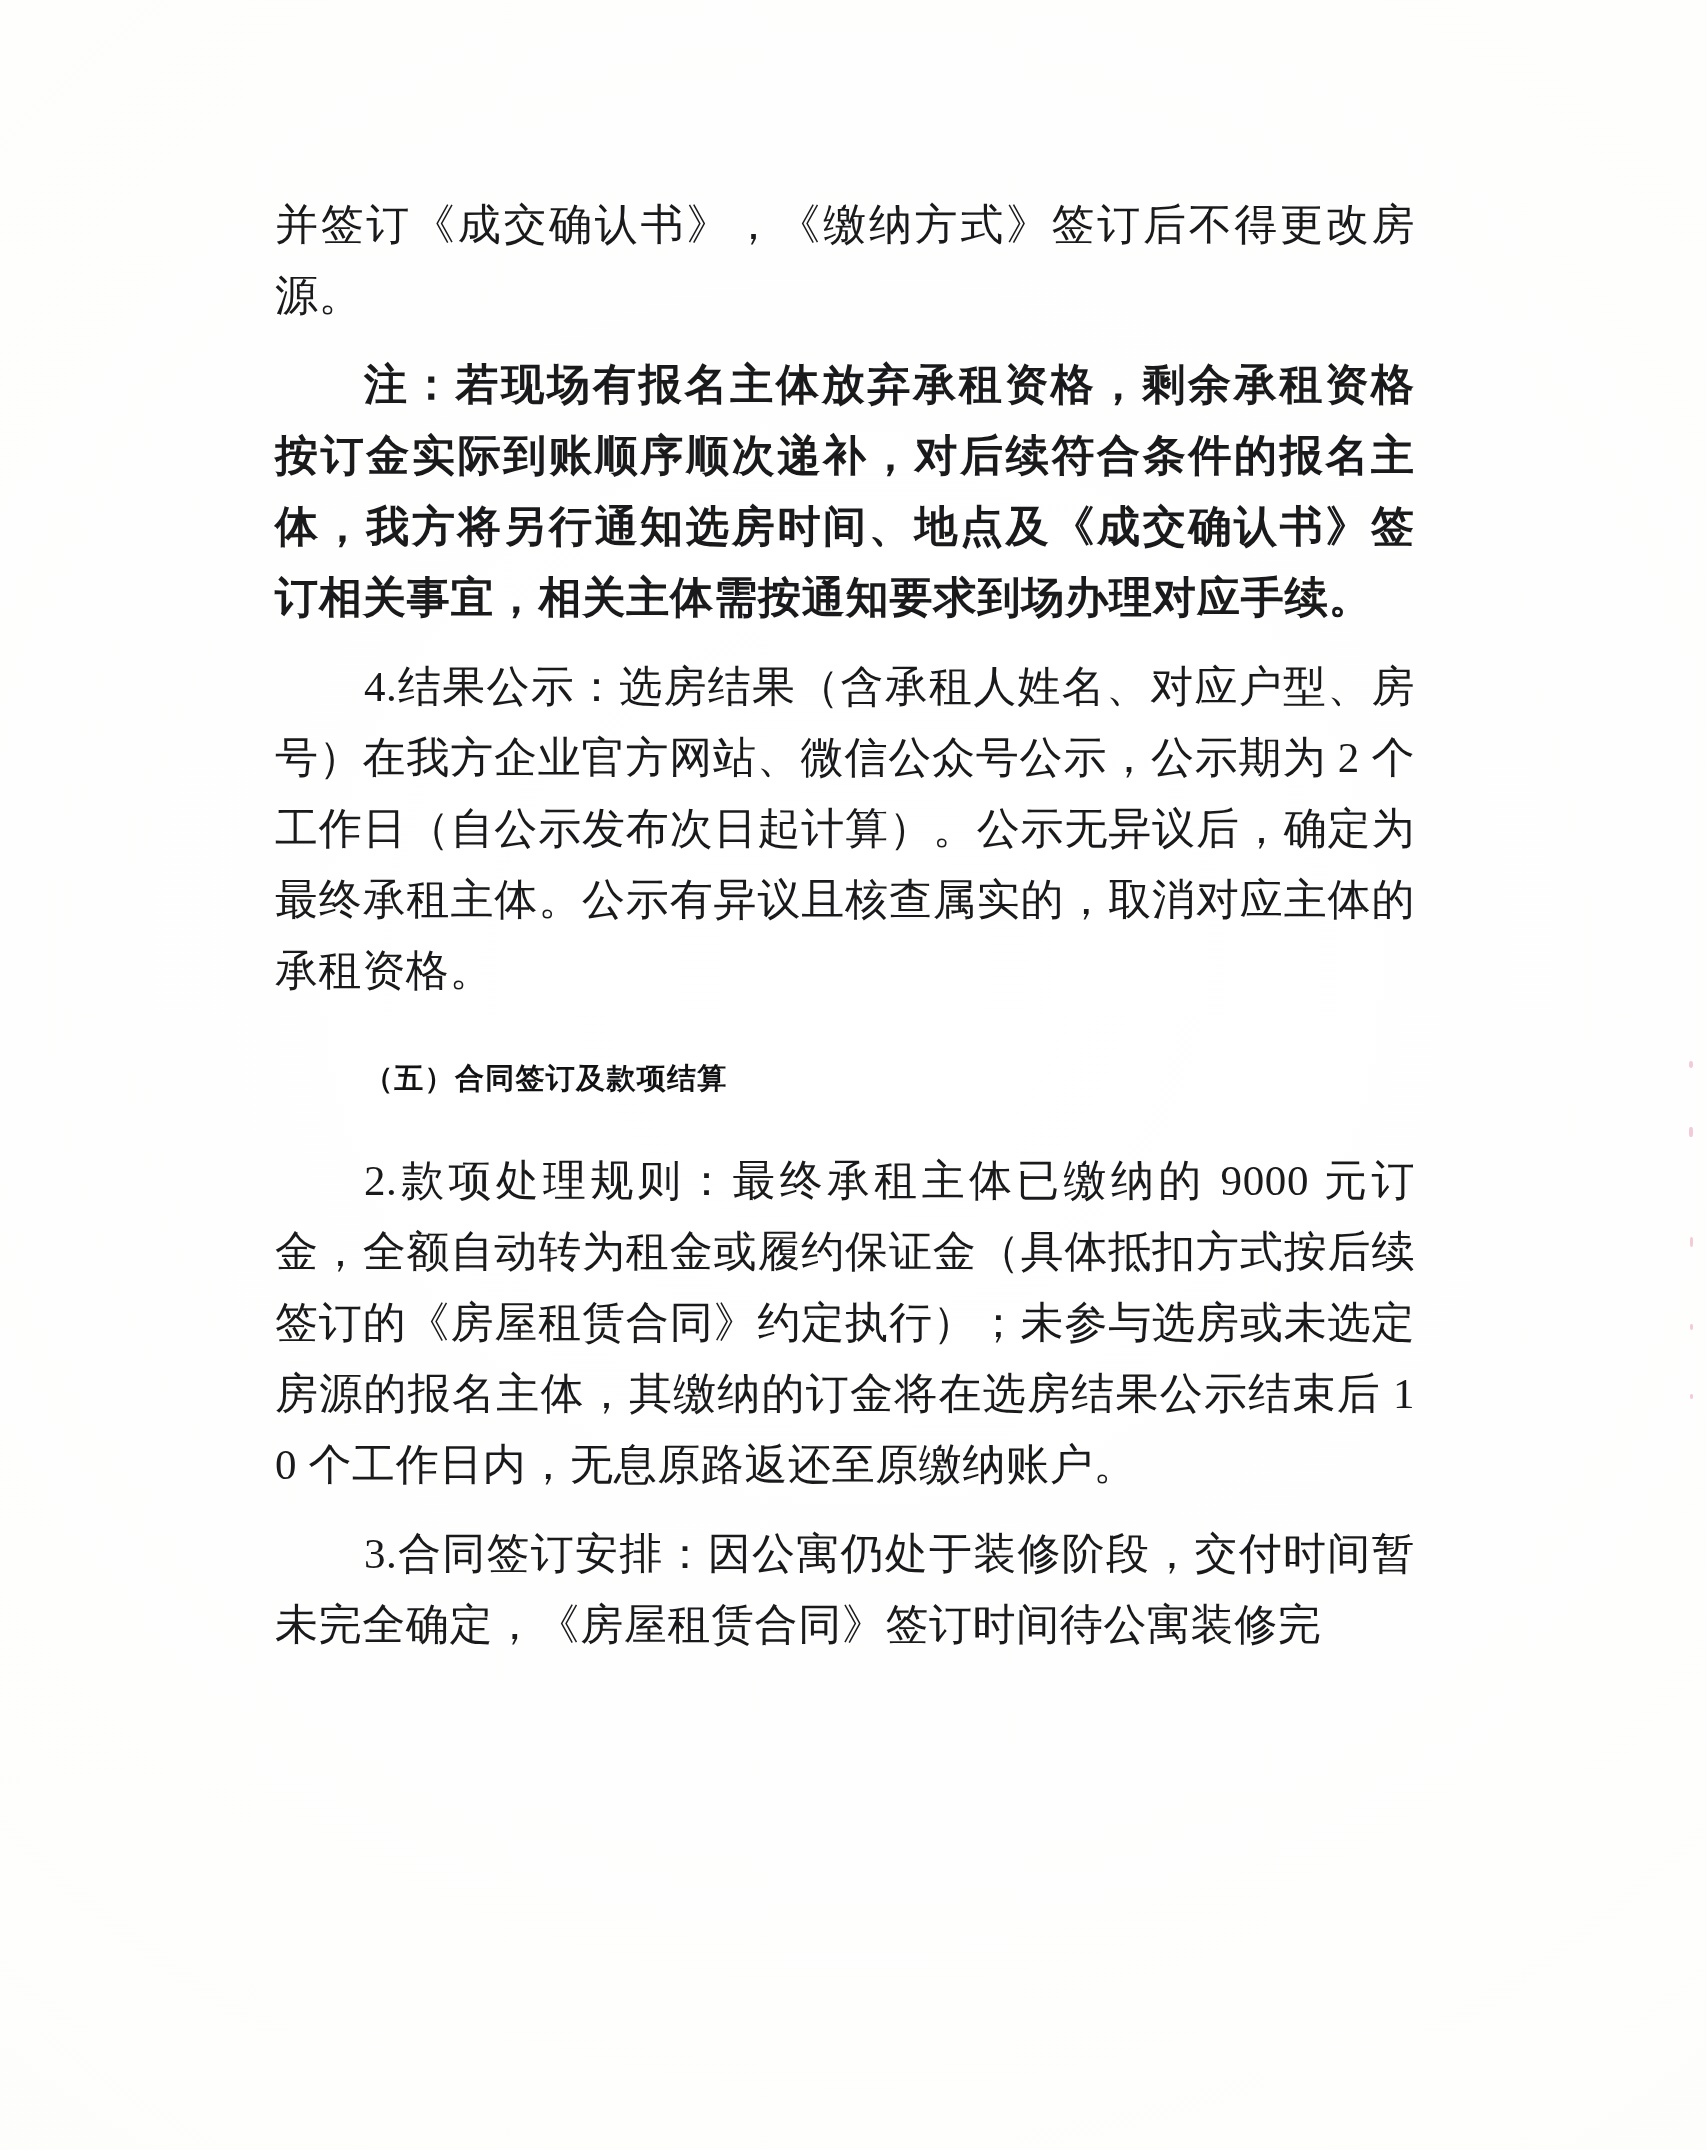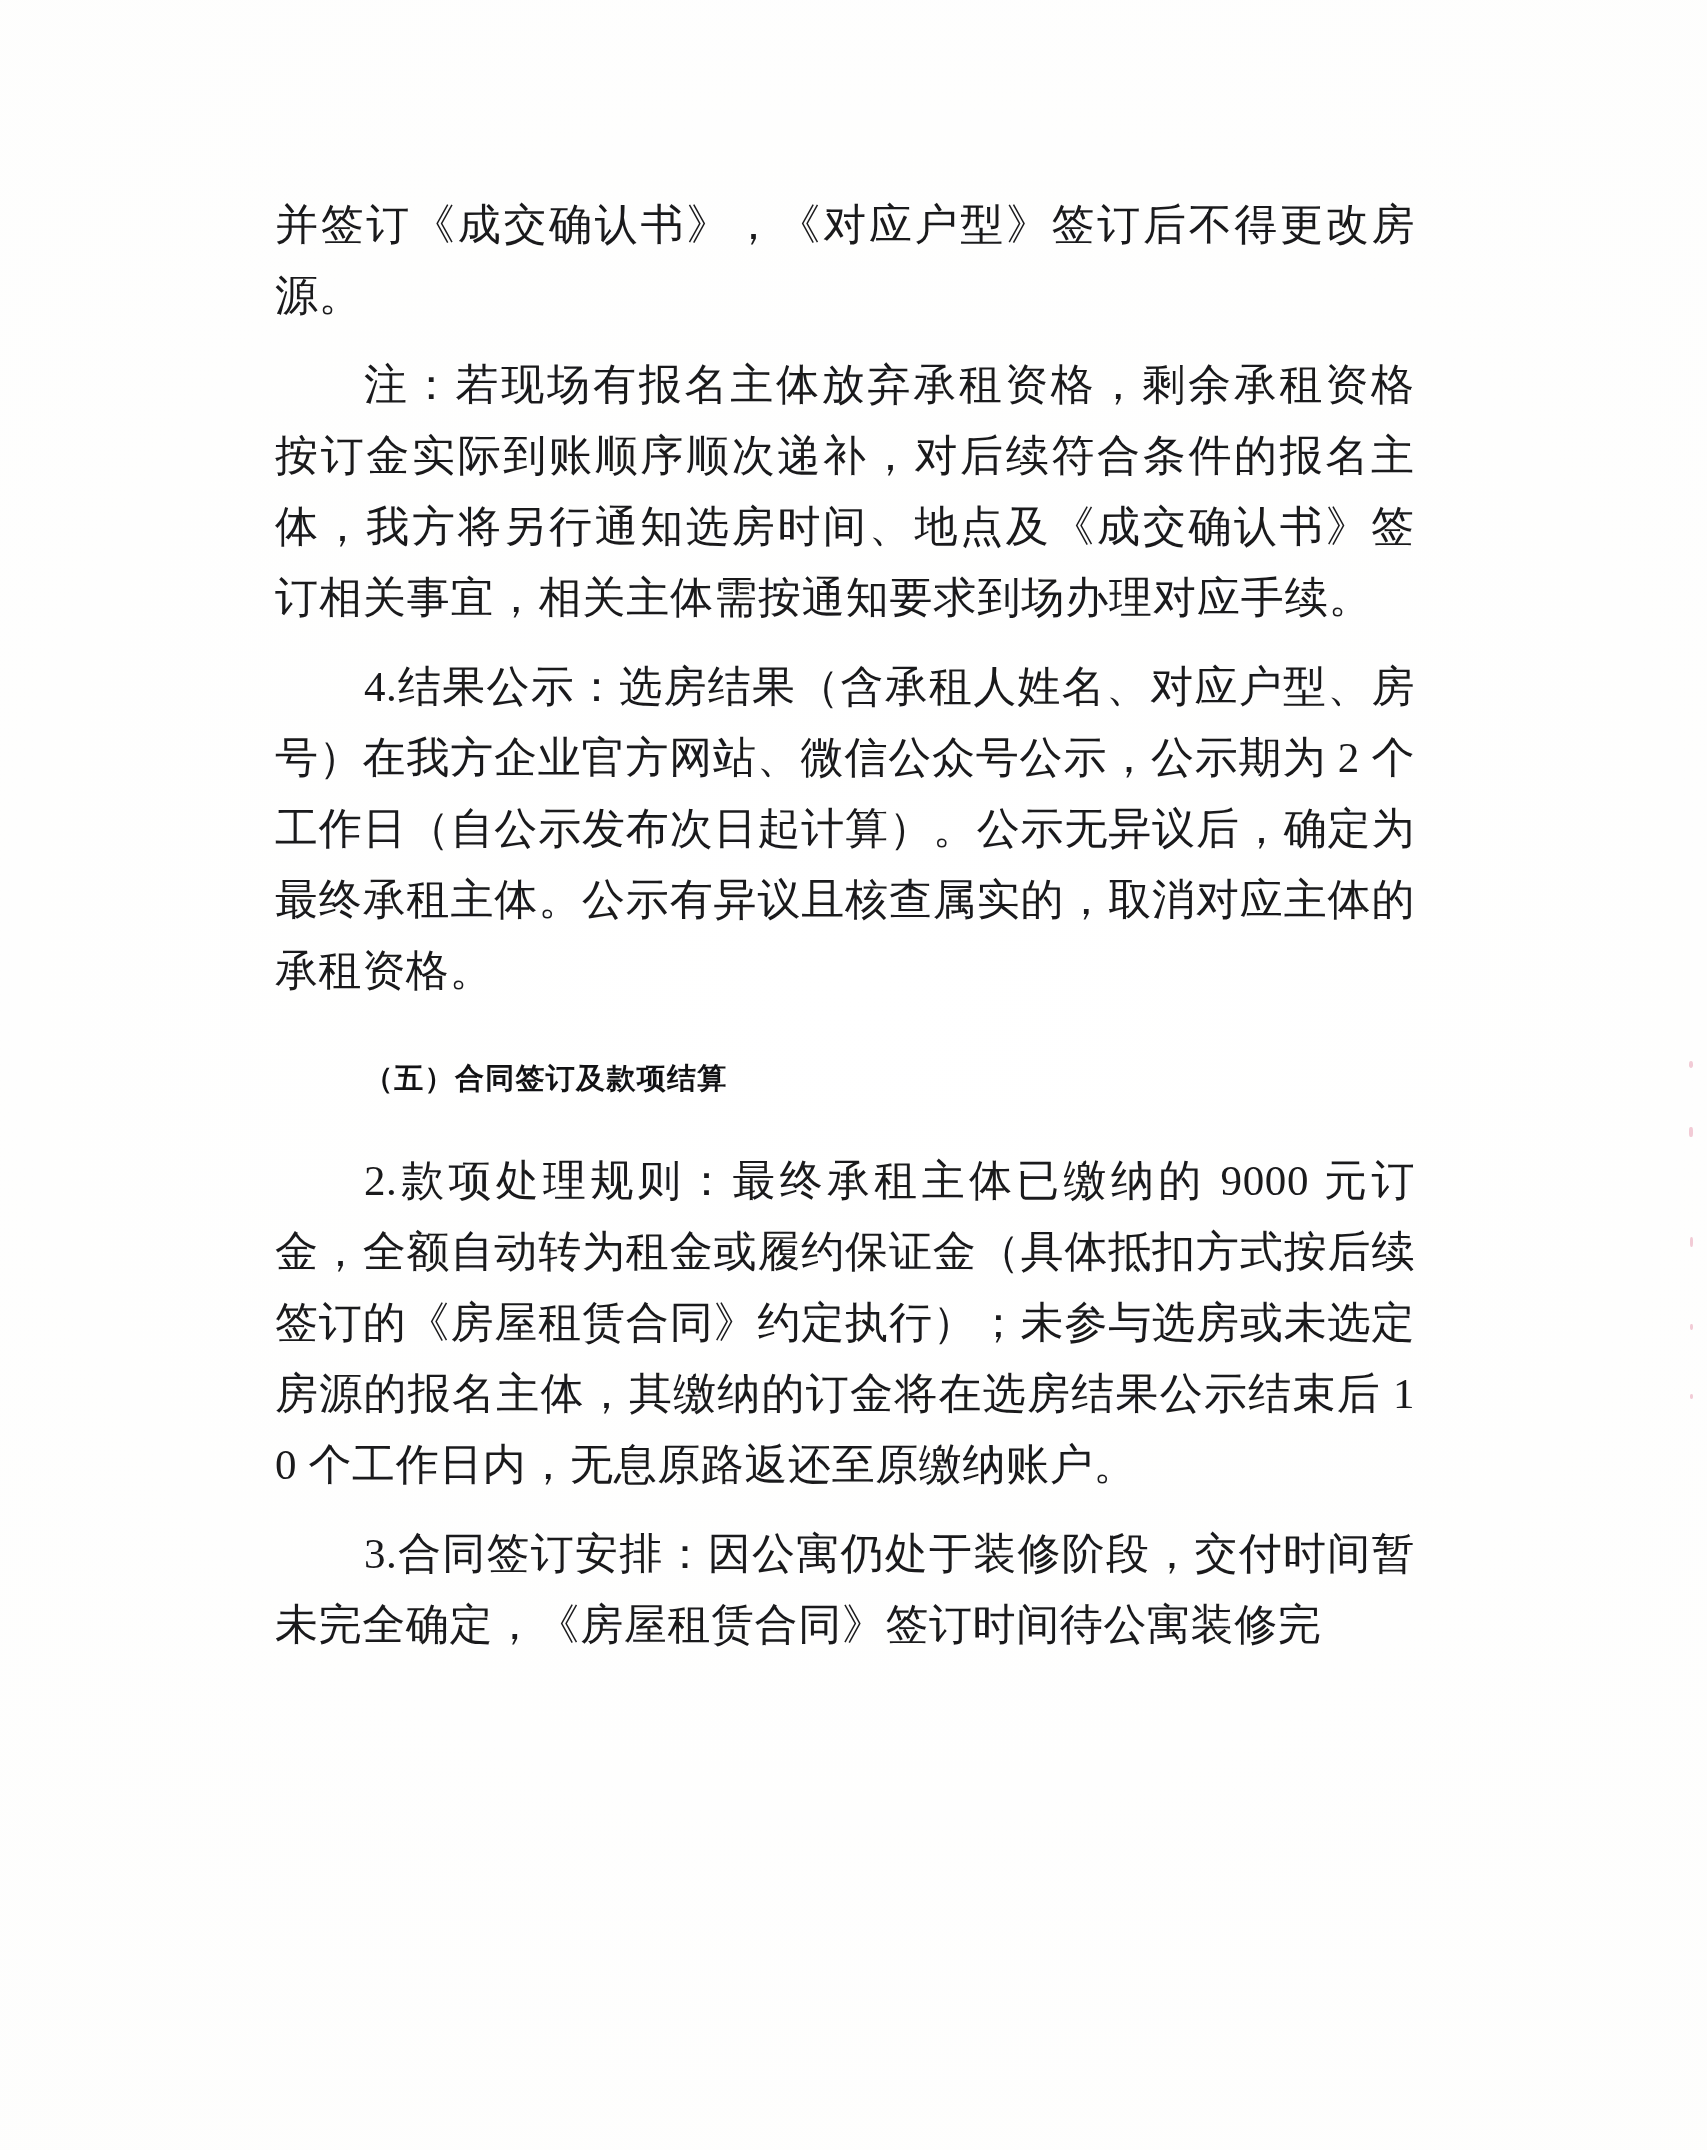--- a/index.html
+++ b/index.html
@@ -44,21 +44,21 @@
     margin: 0 0 2.6px 0;
     word-break: break-all;
     -webkit-font-smoothing: antialiased;
   }
 
   .para.indent {
     text-indent: 89px;
   }
 
   .para.bold {
-    font-weight: normal;
+    font-weight: bold;
     letter-spacing: 0.9px;
   }
 
   .heading {
     font-family: "Liberation Serif", "DejaVu Serif", serif;
     font-size: 29px;
     line-height: 71px;
     font-weight: bold;
     color: #121214;
     text-indent: 89px;
@@ -80,21 +80,21 @@
 </style>
 </head>
 <body>
 
 <div class="page">
 
   <div class="paper-tint"></div>
 
   <div class="text-column">
 
-    <p class="para">并签订《成交确认书》，《对应户型》签订后不得更改房源。</p>
+    <p class="para">并签订《成交确认书》，《缴纳方式》签订后不得更改房源。</p>
 
     <div class="spacer-sm"></div>
 
     <p class="para indent bold">注：若现场有报名主体放弃承租资格，剩余承租资格按订金实际到账顺序顺次递补，对后续符合条件的报名主体，我方将另行通知选房时间、地点及《成交确认书》签订相关事宜，相关主体需按通知要求到场办理对应手续。</p>
 
     <div class="spacer-sm"></div>
 
     <p class="para indent">4.结果公示：选房结果（含承租人姓名、对应户型、房号）在我方企业官方网站、微信公众号公示，公示期为 2 个工作日（自公示发布次日起计算）。公示无异议后，确定为最终承租主体。公示有异议且核查属实的，取消对应主体的承租资格。</p>
 
     <div class="spacer-md"></div>

